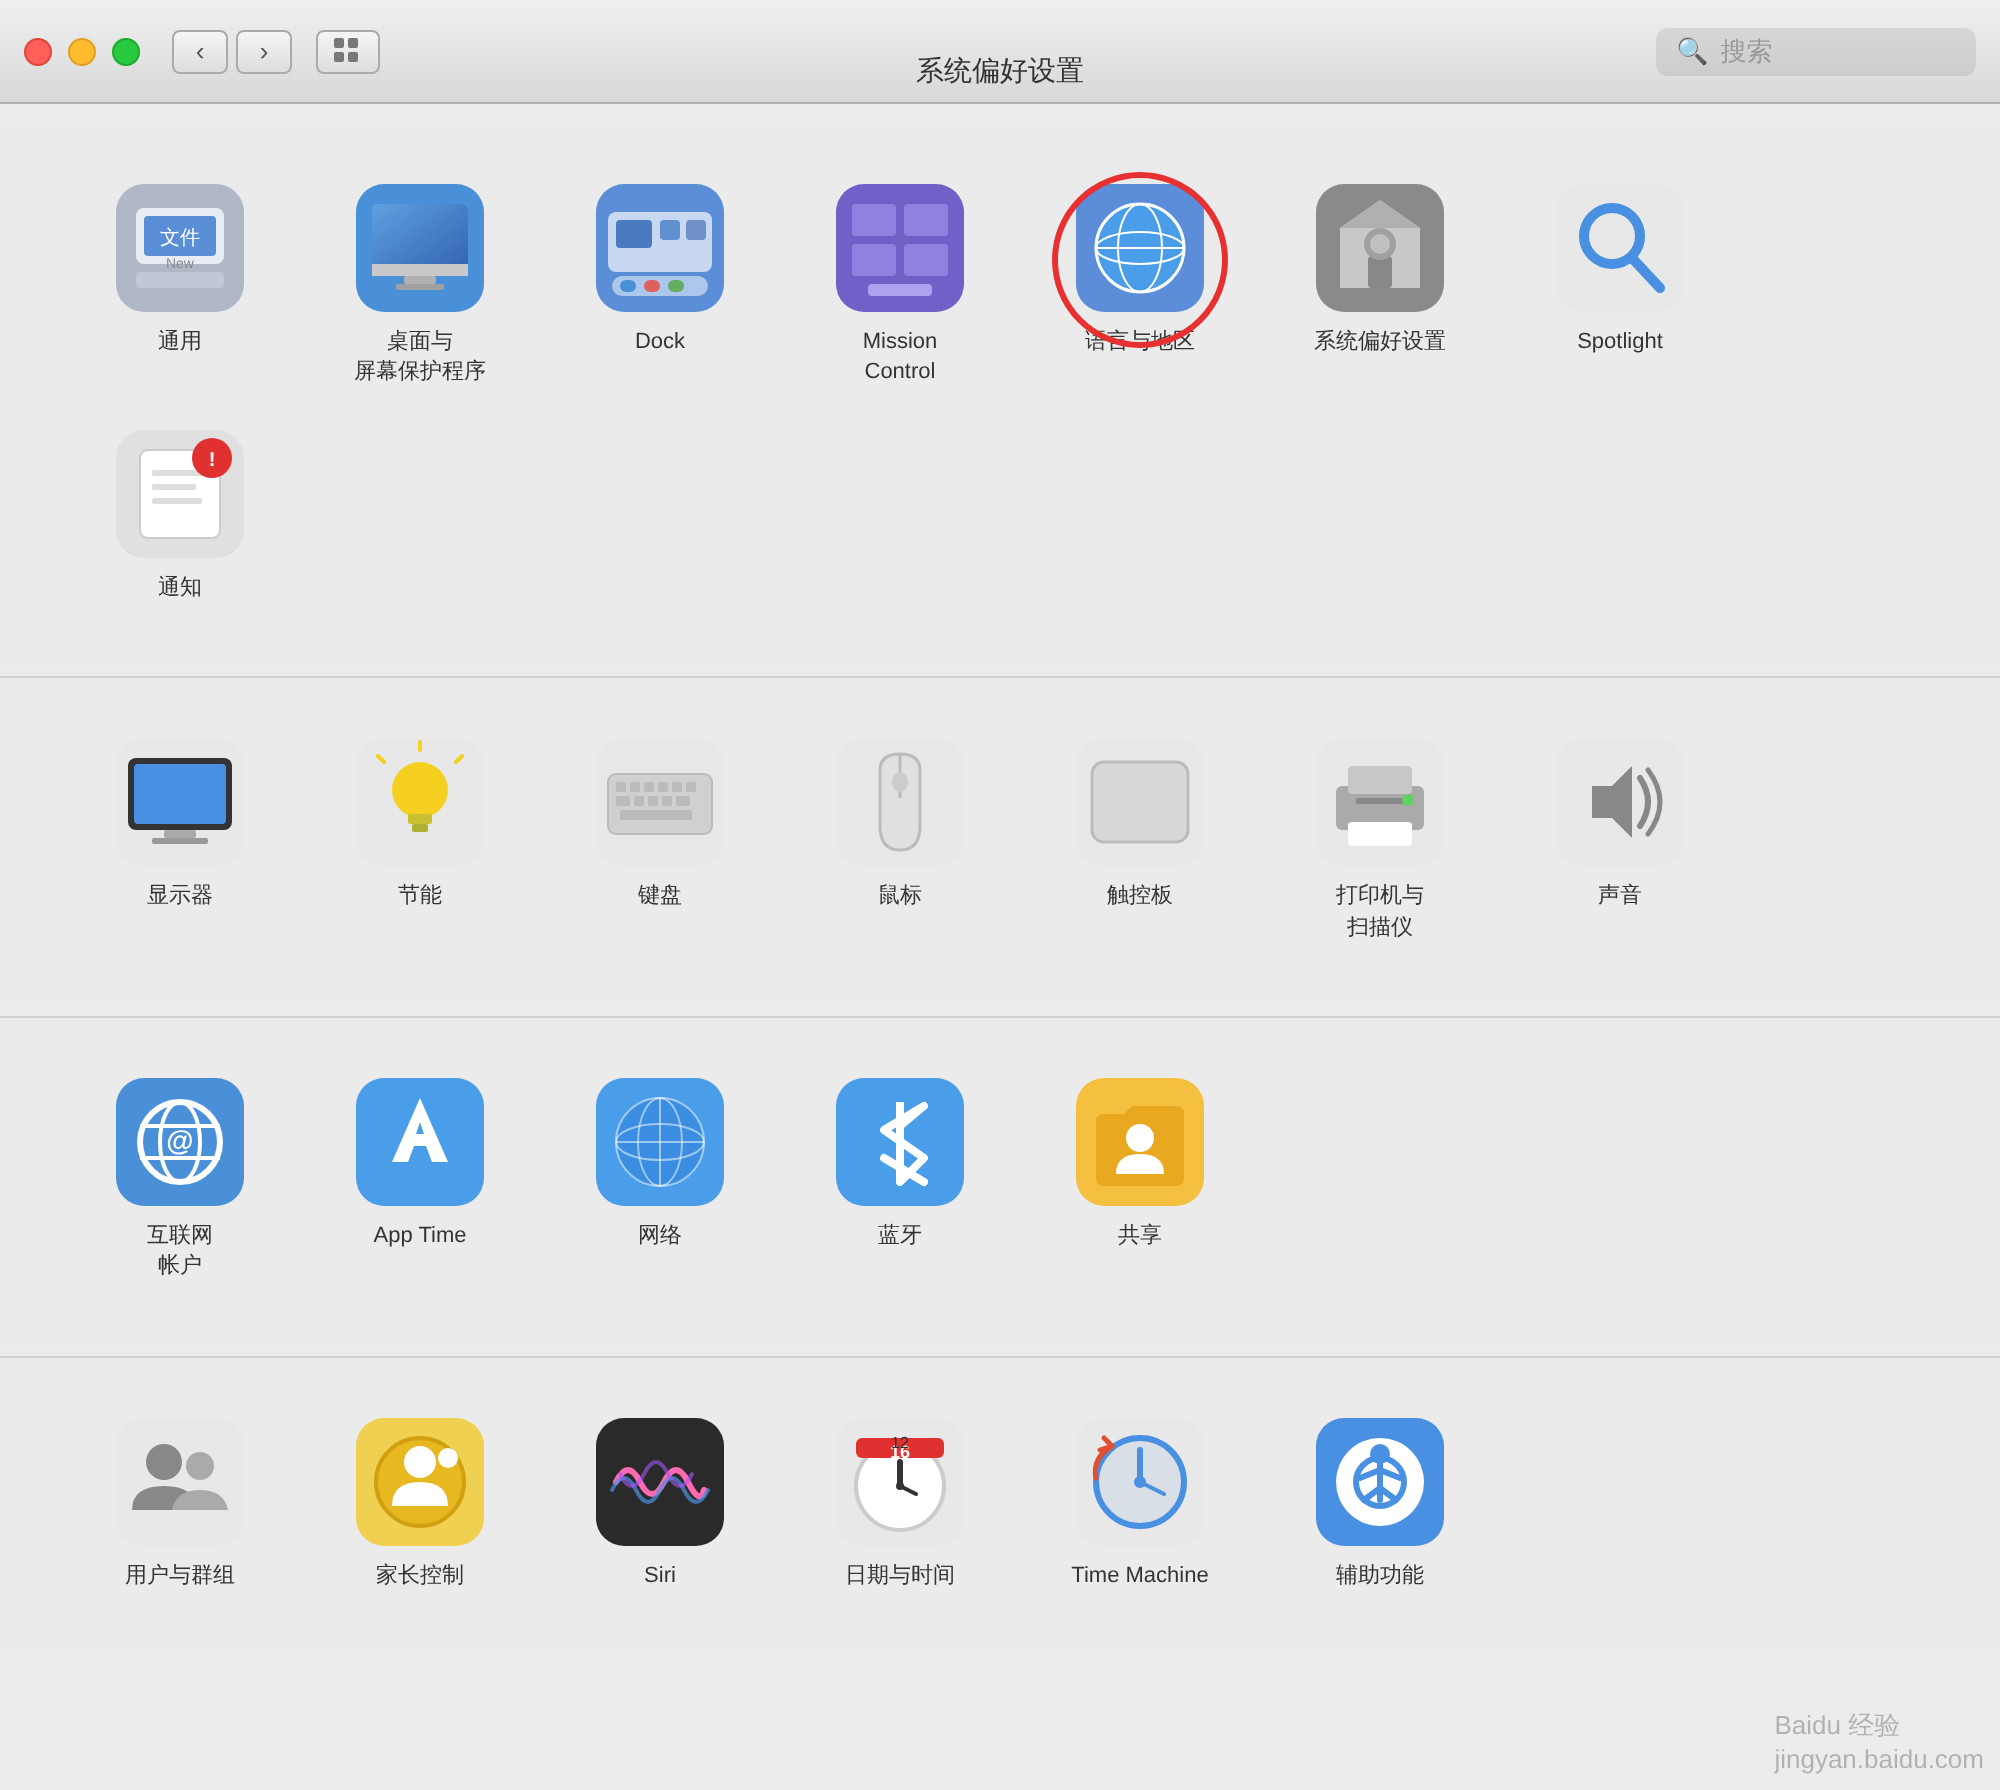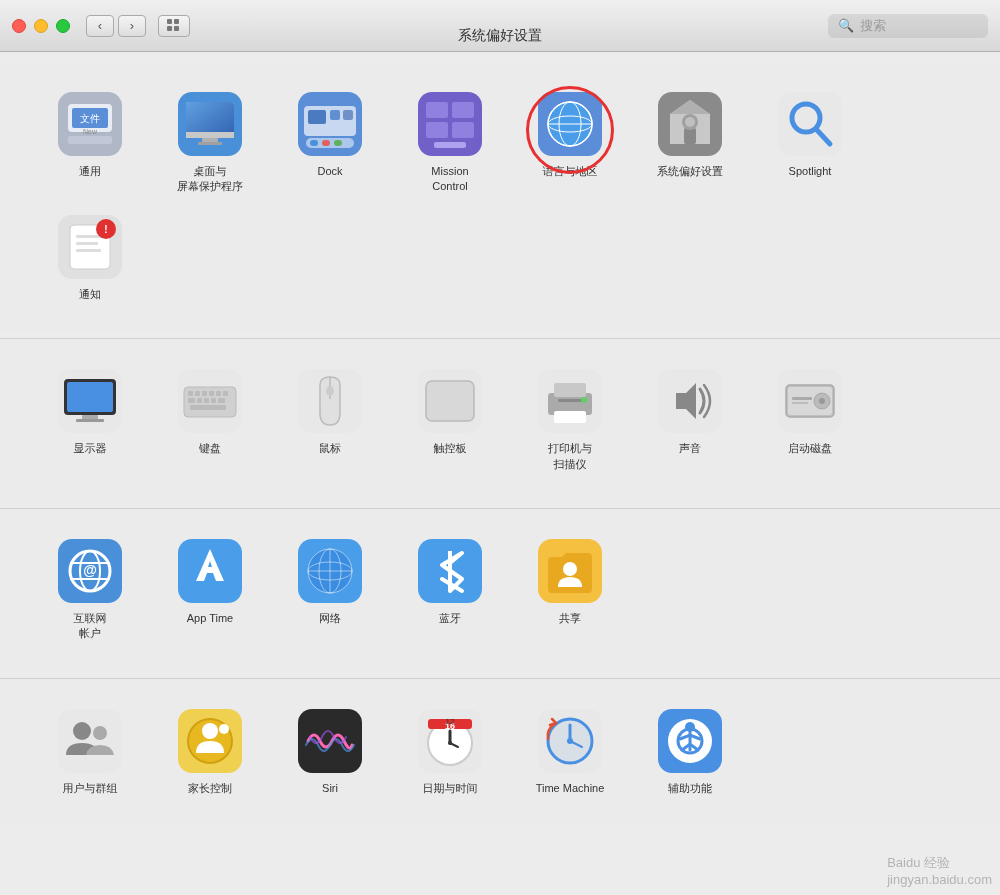--- a/index.html
+++ b/index.html
@@ -355,20 +355,36 @@
             <rect width="64" height="64" rx="14" fill="#e8e8e8"></rect>
             <rect x="6" y="10" width="52" height="36" rx="4" fill="#333"></rect>
             <rect x="9" y="13" width="46" height="30" rx="2" fill="#4a90e2"></rect>
             <rect x="24" y="46" width="16" height="4" rx="1" fill="#aaa"></rect>
             <rect x="18" y="50" width="28" height="3" rx="1" fill="#999"></rect>
           </svg>
         </div>
         <span class="pref-label">显示器</span>
       </div>
 
+      <div class="pref-item">
+        <div class="icon-wrap">
+          <svg viewBox="0 0 64 64" xmlns="http://www.w3.org/2000/svg">
+            <rect width="64" height="64" rx="14" fill="#e8e8e8"></rect>
+
+            <circle cx="32" cy="26" r="14" fill="#f5d020"></circle>
+            <rect x="26" y="38" width="12" height="5" rx="1" fill="#c8c030"></rect>
+            <rect x="28" y="43" width="8" height="4" rx="1" fill="#b0b030"></rect>
+
+            <line x1="32" y1="6" x2="32" y2="2" stroke="#f5d020" stroke-width="2" stroke-linecap="round"></line>
+            <line x1="50" y1="12" x2="53" y2="9" stroke="#f5d020" stroke-width="2" stroke-linecap="round"></line>
+            <line x1="14" y1="12" x2="11" y2="9" stroke="#f5d020" stroke-width="2" stroke-linecap="round"></line>
+          </svg>
+        </div>
+        <span class="pref-label">节能</span>
+      </div>
 
       <div class="pref-item">
         <div class="icon-wrap">
           <svg viewBox="0 0 64 64" xmlns="http://www.w3.org/2000/svg">
             <rect width="64" height="64" rx="14" fill="#e8e8e8"></rect>
             <rect x="6" y="18" width="52" height="30" rx="4" fill="#d0d0d0" stroke="#bbb" stroke-width="1"></rect>
 
             <rect x="10" y="22" width="5" height="5" rx="1" fill="#bbb"></rect>
             <rect x="17" y="22" width="5" height="5" rx="1" fill="#bbb"></rect>
             <rect x="24" y="22" width="5" height="5" rx="1" fill="#bbb"></rect>
@@ -431,35 +447,20 @@
 
             <path d="M18 24 L28 24 L38 14 L38 50 L28 40 L18 40 Z" fill="#888"></path>
 
             <path d="M42 20 Q50 32 42 44" fill="none" stroke="#888" stroke-width="3" stroke-linecap="round"></path>
             <path d="M46 16 Q58 32 46 48" fill="none" stroke="#888" stroke-width="2.5" stroke-linecap="round"></path>
           </svg>
         </div>
         <span class="pref-label">声音</span>
       </div>
 
-      <div class="pref-item">
-        <div class="icon-wrap">
-          <svg viewBox="0 0 64 64" xmlns="http://www.w3.org/2000/svg">
-            <rect width="64" height="64" rx="14" fill="#e8e8e8"></rect>
-
-            <rect x="8" y="16" width="48" height="32" rx="4" fill="#c0c0c0" stroke="#aaa" stroke-width="1.5"></rect>
-            <rect x="10" y="18" width="44" height="28" rx="3" fill="#d8d8d8"></rect>
-            <circle cx="44" cy="32" r="8" fill="#bbb" stroke="#aaa" stroke-width="1"></circle>
-            <circle cx="44" cy="32" r="3" fill="#999"></circle>
-            <rect x="14" y="28" width="20" height="3" rx="1" fill="#aaa"></rect>
-            <rect x="14" y="33" width="16" height="2" rx="1" fill="#bbb"></rect>
-          </svg>
-        </div>
-        <span class="pref-label">启动磁盘</span>
-      </div>
 
     </div>
   </div>
 
   <div class="section">
     <div class="items-row">
 
 
       <div class="pref-item">
         <div class="icon-wrap">

